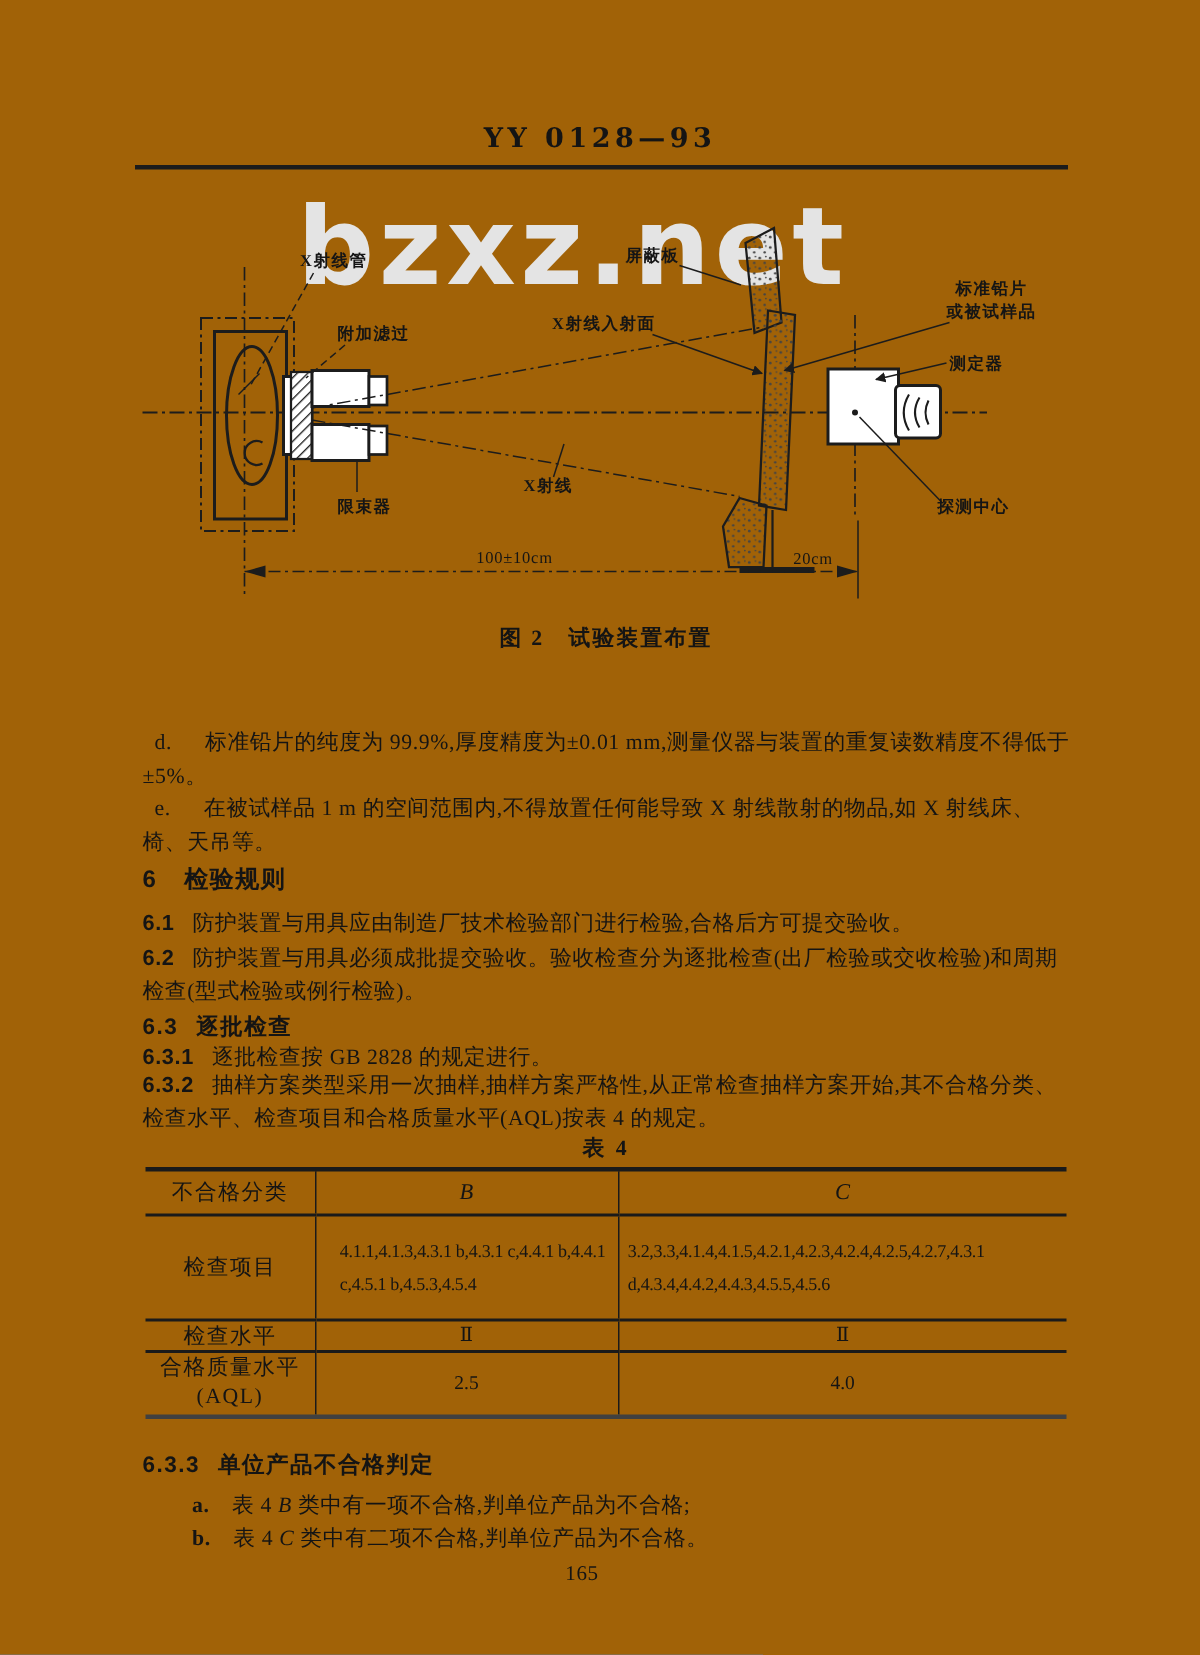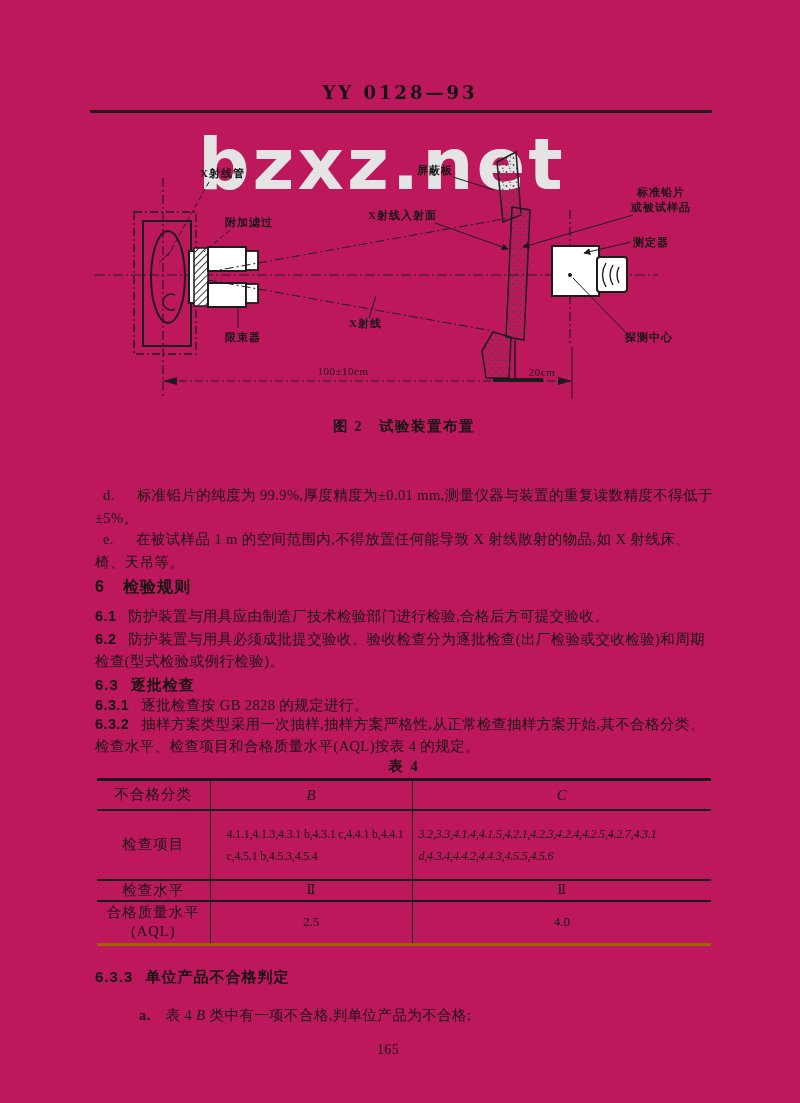--- a/index.html
+++ b/index.html
@@ -1,18 +1,18 @@
 <!DOCTYPE html>
 <html><head>
 <meta charset="utf-8">
 <style>
   html,body{margin:0;padding:0;background:#777;}
   .page{
     position:relative; width:800px; height:1103px; margin:0 auto;
-    background:#be185d; overflow:hidden;
+    background:#a16207; overflow:hidden;
     font-family:"Liberation Serif","DejaVu Serif",serif; color:#141414;
   }
   .header-code{
     position:absolute; top:82px; left:0; width:800px; text-align:center;
     font-size:18px; font-weight:bold; letter-spacing:3px;
     font-family:"DejaVu Serif","Liberation Serif",serif;
   }
   .header-rule{
     position:absolute; top:110px; left:90px; width:622px; height:3px;
     background:#1c1c1c;
@@ -37,36 +37,36 @@
   .nlabel{ font-family:"Liberation Serif",serif; margin-right:13px; }
   .nlabel.wide{ margin-right:22px; }
   .h6{ margin:0; font-size:16px; font-weight:bold;
        font-family:"Liberation Sans","DejaVu Sans",sans-serif; letter-spacing:1px; }
   .h6 .num{ margin-right:18px; font-family:"Liberation Sans",sans-serif; }
   .clause{ margin:0; }
   .cnum{ font-weight:bold; font-family:"Liberation Sans","DejaVu Sans",sans-serif;
          margin-right:12px; font-size:14.5px;margin-top:40px; }
   .tight{ line-height:21.5px; }
   .tcap{ text-align:center; font-weight:600; letter-spacing:2px; }
-  .item{ margin:16px; padding-left:28px; }
+  .item{ margin:5px; padding-left:28px; }
   .ilabel{ font-weight:bold; margin-right:15px; font-family:"Liberation Serif",serif; }
   .pagenum{ text-align:center; padding-right:32px; font-size:14px; box-sizing:border-box; }
 
   .t4{ position:absolute; left:97px; top:778px; z-index:3; }
   table.std{ border-collapse:collapse; table-layout:fixed; width:614px;
-             border-top:3px solid #1a1a1a; border-bottom:3px solid #a16207; }
+             border-top:3px solid #1a1a1a; border-bottom:3px solid #404040; }
   table.std td{ padding:0; vertical-align:middle; }
   table.std tr + tr td{ border-top:2px solid #1a1a1a; }
   td.c2, td.c3{ border-left:1.5px solid #1a1a1a; }
   td.head{ text-align:center; font-size:14.5px; letter-spacing:1px; }
   td.ctr{ text-align:center; }
   .colletter{ font-style:italic; font-size:15px; font-family:"Liberation Serif",serif; }
   .projcell{ font-size:12px; letter-spacing:-0.2px; line-height:22px; }
   td.c2.projcell{ padding-left:16px; padding-right:4px;font-family:Liberation Serif, serif; }
-  td.c3.projcell{ padding-left:6px; padding-right:4px;font-style:italic; }
+  td.c3.projcell{ padding-left:6px; padding-right:4px; }
   .numcell{ font-size:13px; }
   .aqlhead div{ line-height:19px; }
 </style>
 </head>
 <body>
 
 <div class="page">
 
   <div class="header-code">YY 0128—93</div>
   <div class="header-rule"></div>
@@ -226,16 +226,19 @@
     </tbody>
       </table>
   </div>
 
   <h2 class="blk h6" style="top:965px;font-size:15px">
     <span class="num" style="margin-right:12px">6.3.3</span><span>单位产品不合格判定</span>
   </h2>
   <p class="blk item" style="top:988px">
     <span class="ilabel">a.</span><span>表 4 </span><i>B</i><span> 类中有一项不合格,判单位产品为不合格;</span>
   </p>
+  <p class="blk item" style="top:1010px">
+    <span class="ilabel">b.</span><span>表 4 </span><i>C</i><span> 类中有二项不合格,判单位产品为不合格。</span>
+  </p>
 
   <div class="blk pagenum" style="top:1038px">165</div>
 
 </div>
 
 </body></html>

